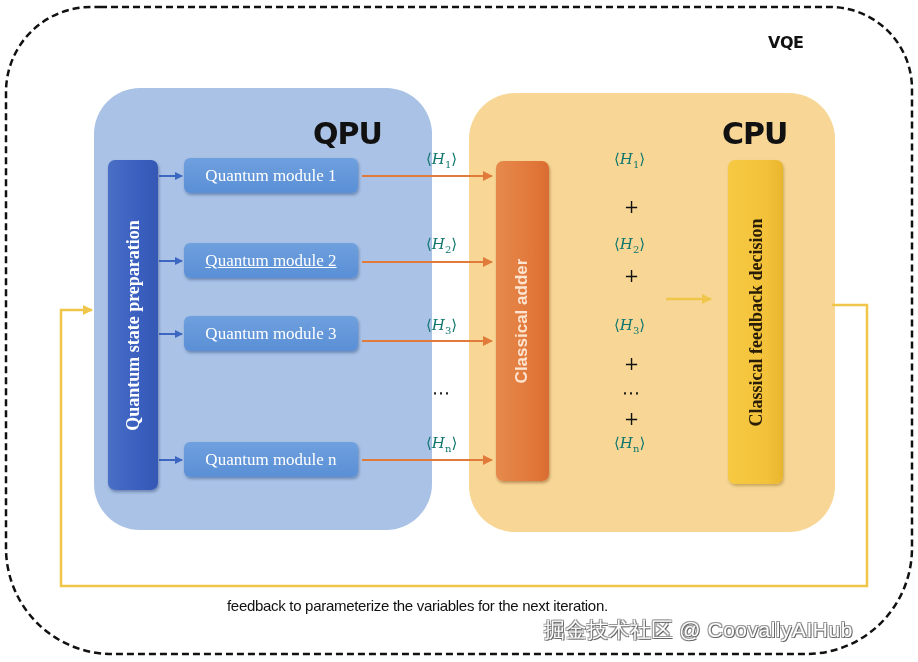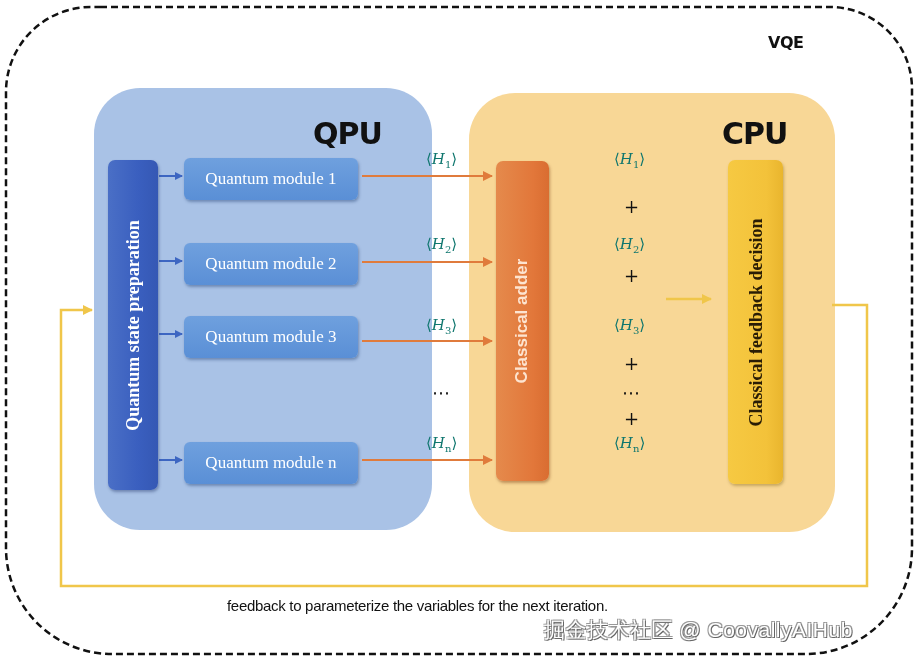--- a/index.html
+++ b/index.html
@@ -30,21 +30,21 @@
     #adder { left: 496px; top: 161px; width: 53px; height: 320px;
              background: linear-gradient(90deg, #e58a4c, #e2773a 70%, #d96d31);
              box-shadow: 1px 2px 3px rgba(120,60,20,0.45); }
     #adder .vtext { font-family: "Liberation Sans", sans-serif; font-size: 17px; color: #fde4d0; }
 
     #decision { left: 728px; top: 160px; width: 55px; height: 324px;
                 background: linear-gradient(90deg, #f6c942, #f3c23a 70%, #e9b52e);
                 box-shadow: 1px 2px 3px rgba(140,110,30,0.45); }
     #decision .vtext { font-family: "Liberation Serif", serif; font-size: 18px; color: #2a1d05; }
 
-    .module { position: absolute; left: 184px; width: 174px; height: 42px; border-radius: 6px;
+    .module { position: absolute; left: 184px; width: 174px; height: 35px; border-radius: 6px;
               background: linear-gradient(180deg, #6fa0de, #5a8fd6);
               box-shadow: 1px 2px 3px rgba(40,70,120,0.45);
               color: #ffffff; font-family: "Liberation Serif", serif; font-size: 17px;
               display: flex; align-items: center; justify-content: center; }
 
     .math { position: absolute; font-family: "DejaVu Serif", serif; font-size: 15px; color: #0f766e;
             white-space: nowrap; }
     .math i { font-style: italic; }
     .math sub { font-size: 10px; font-style: normal; }
     .op { position: absolute; font-family: "DejaVu Serif", serif; font-size: 18px; color: #111; }
@@ -95,21 +95,21 @@
   <line x1="666" y1="299" x2="711" y2="299" stroke="#f0c64a" stroke-width="2.5" marker-end="url(#ah-yellow)"></line>
 
   <polyline points="832,305 867,305 867,586 61,586 61,310 92,310" fill="none" stroke="#f0c64a" stroke-width="2.5" marker-end="url(#ah-yellow)"></polyline>
 </svg>
 
 <div class="vbar" id="state-prep">
   <span class="vtext">Quantum state preparation</span>
 </div>
 
 <div class="module" style="top:158px;">Quantum module 1</div>
-<div class="module" style="top:243px;">Quantum module 2</div>
+<div class="module" style="top:243px;text-decoration:underline;">Quantum module 2</div>
 <div class="module" style="top:316px;">Quantum module 3</div>
 <div class="module" style="top:442px;">Quantum module n</div>
 
 <div class="math" style="left:426px; top:150px;">⟨<i>H</i><sub>1</sub>⟩</div>
 <div class="math" style="left:426px; top:235px;">⟨<i>H</i><sub>2</sub>⟩</div>
 <div class="math" style="left:426px; top:316px;">⟨<i>H</i><sub>3</sub>⟩</div>
 <div class="op" style="left:432px; top:382px;">⋯</div>
 <div class="math" style="left:426px; top:434px;">⟨<i>H</i><sub>n</sub>⟩</div>
 
 <div class="vbar" id="adder">

